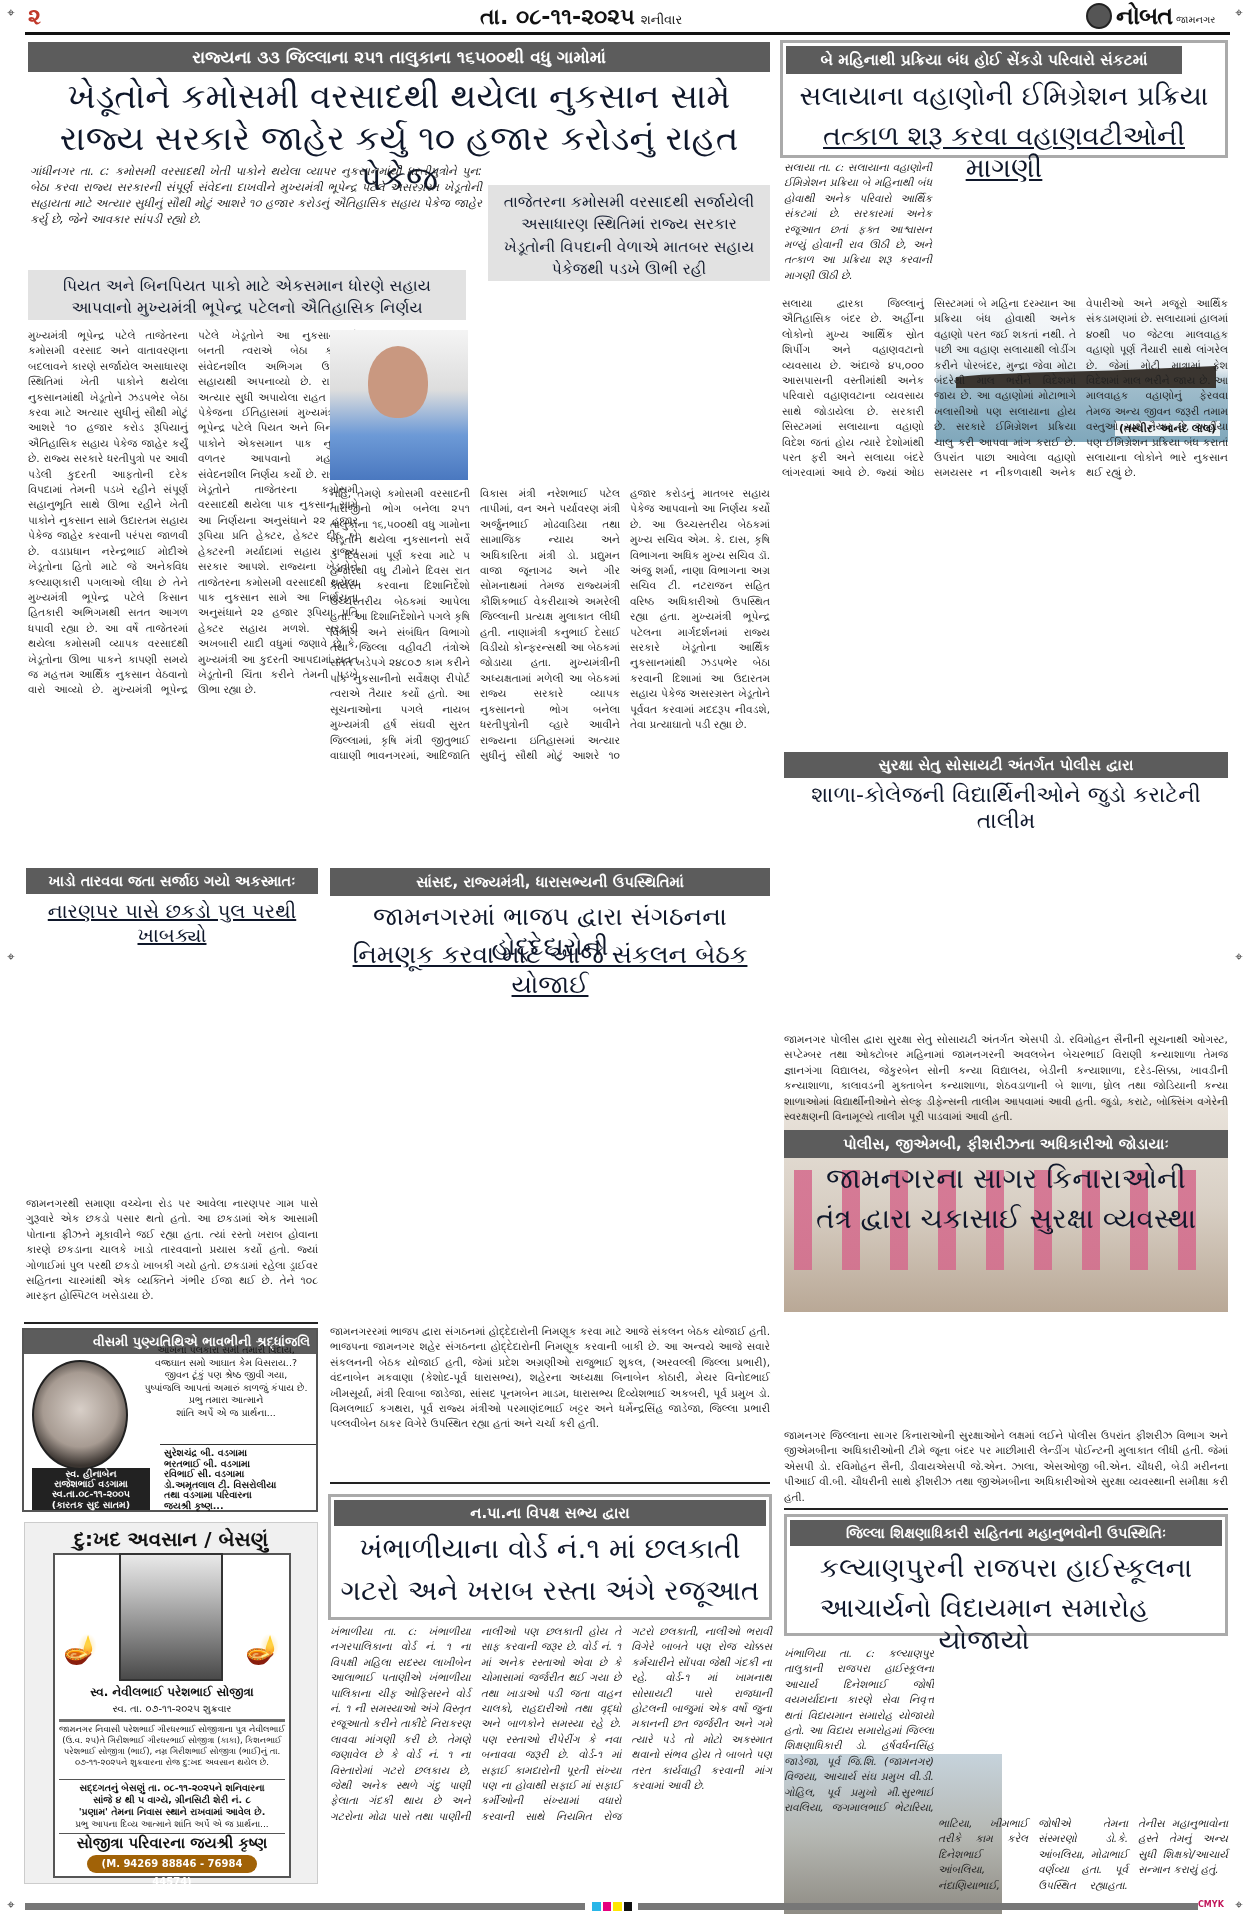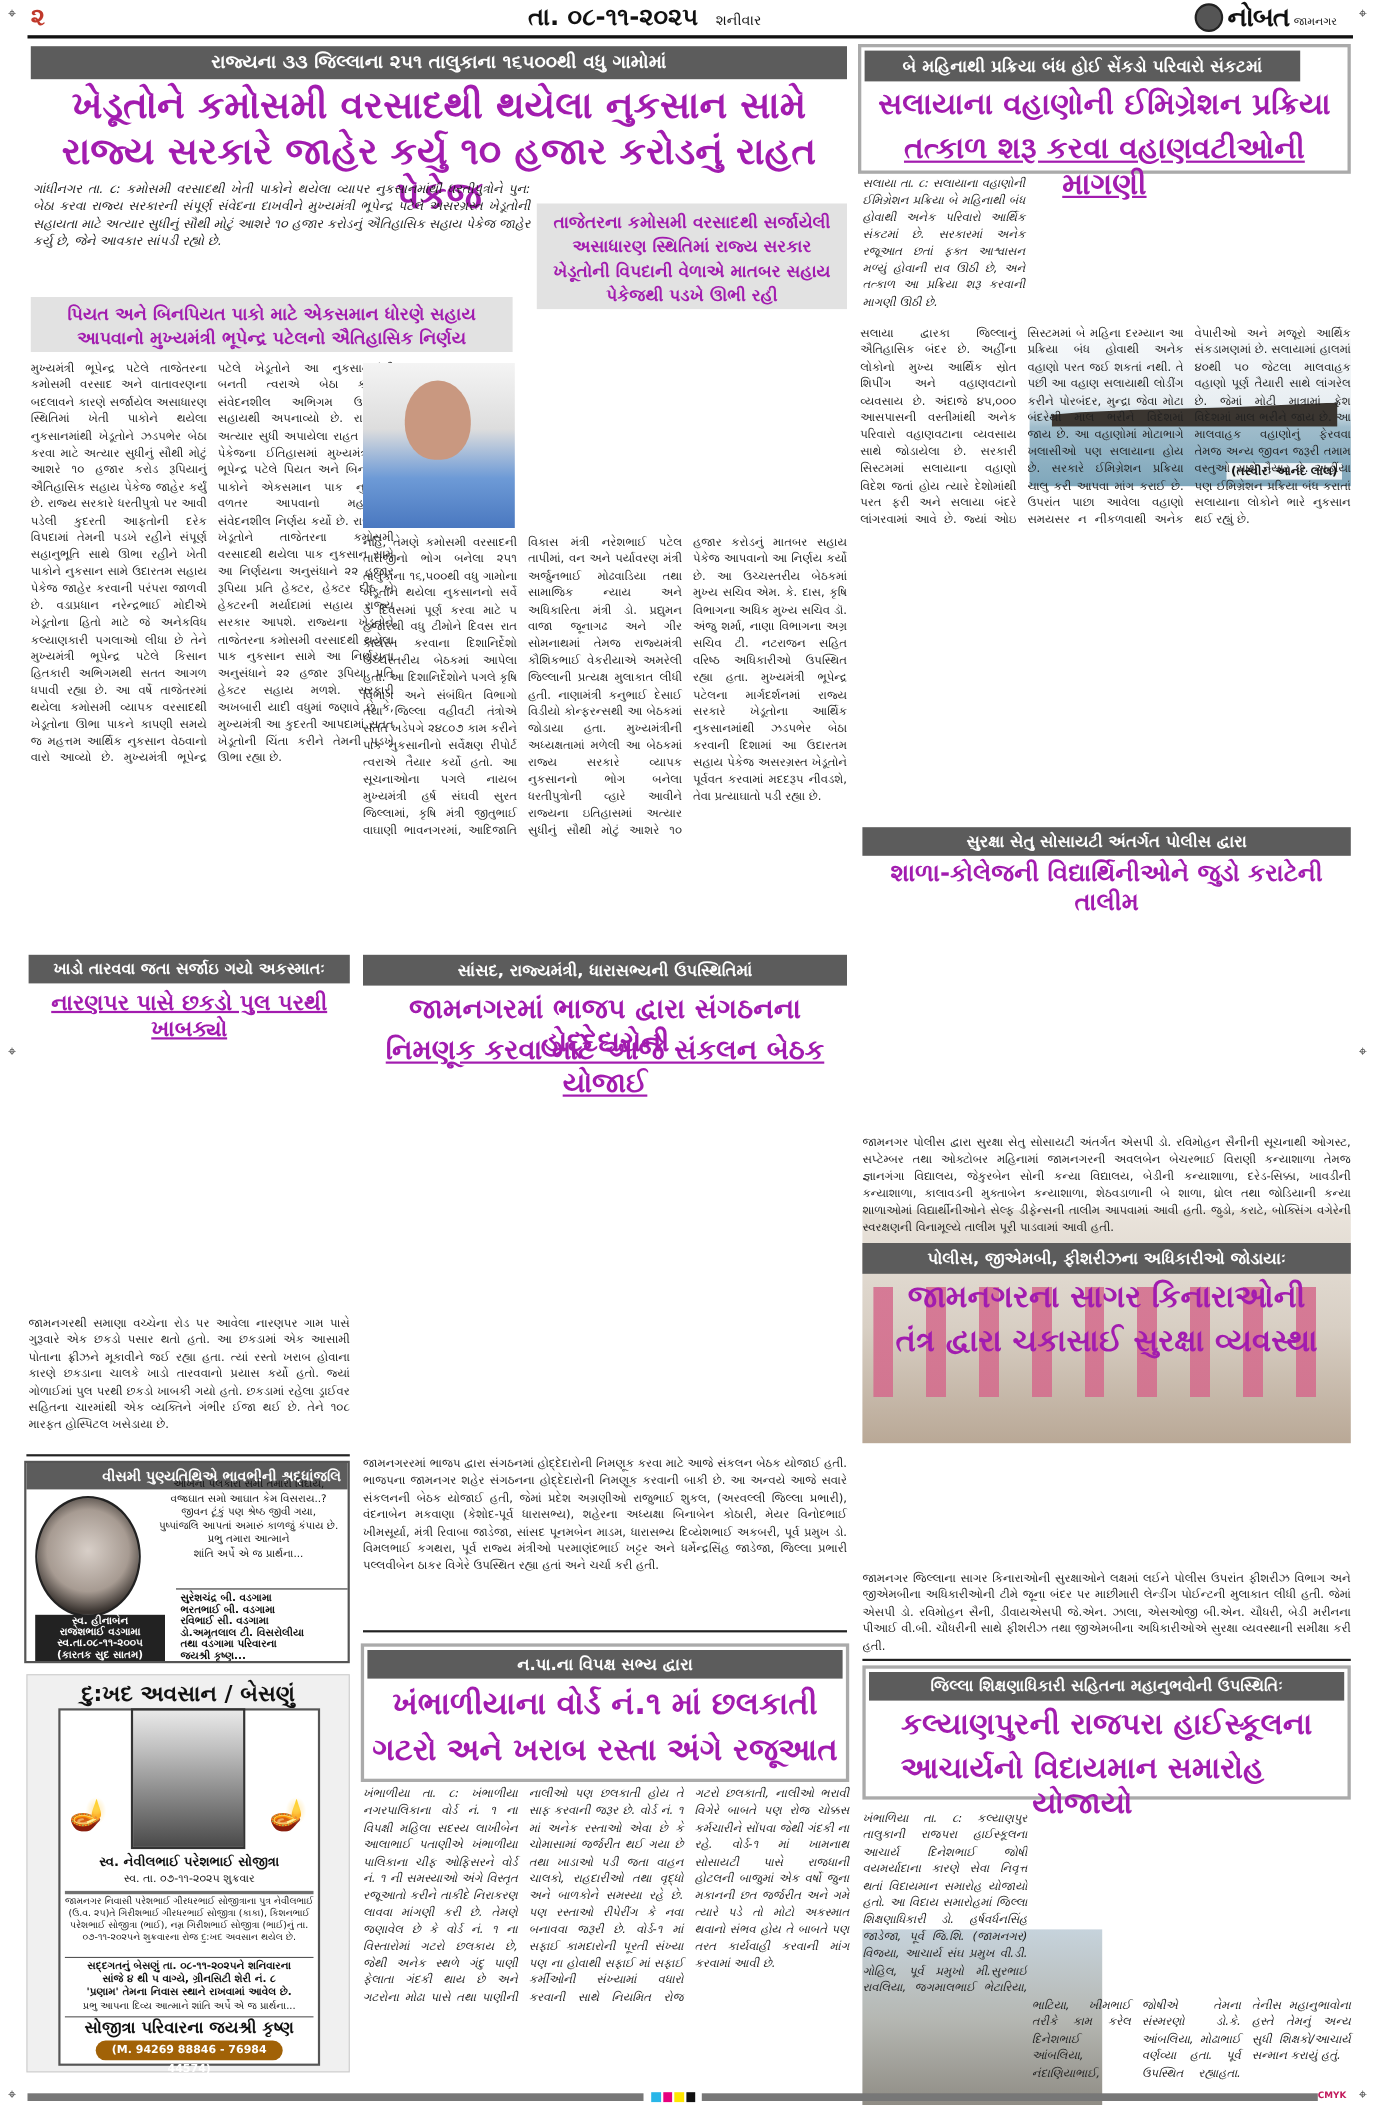--- a/index.html
+++ b/index.html
@@ -2,28 +2,28 @@
 <html><head>
 <meta charset="utf-8">
 <style>
   * { box-sizing: border-box; margin: 0; padding: 0; }
   body { width: 1250px; height: 1914px; background: #fff; font-family: "DejaVu Sans", sans-serif; color: #111; position: relative; overflow: hidden; }
   .abs { position: absolute; }
   .reg { position: absolute; width: 14px; height: 14px; font-size: 13px; color: #444; line-height: 14px; text-align: center; }
   
   .pageno { left: 28px; top: 4px; font-size: 22px; font-weight: bold; color: #c0392b; }
   .dateline { left: 480px; top: 4px; font-size: 22px; font-weight: bold; }
-  .dateline small { font-size: 13px; font-weight: normal; margin-left: 16px; }
+  .dateline small { font-size: 13px; font-weight: normal; margin-left: 6px; }
   .logo { left: 1086px; top: 2px; display: flex; align-items: center; gap: 4px; }
   .logo .emb { width: 26px; height: 26px; border-radius: 50%; background: #555; border: 2px solid #222; }
   .logo .name { font-size: 24px; font-weight: bold; letter-spacing: -1px; }
   .logo .city { font-size: 10px; margin-top: 8px; }
   .rule-top { left: 25px; top: 32px; width: 1205px; height: 3px; background: #111; }
   .kicker { background: #5c5c5c; color: #fff; font-weight: bold; text-align: right; display: flex; align-items: center; justify-content: center; }
-  .hl { font-weight: bold; text-align: center; line-height: 1.18; color: #a21caf; }
+  .hl { font-weight: normal; text-align: center; line-height: 1.18; color: #0f172a; }
   .body { font-size: 10.6px; line-height: 15.4px; text-align: justify; color: #222; }
   .cols2 { column-count: 2; column-gap: 10px; }
   .cols3 { column-count: 3; column-gap: 10px; }
   .photo { background: #888; position: relative; overflow: hidden; }
   .credit { position: absolute; right: 8px; bottom: 6px; background: rgba(255,255,255,0.85); font-size: 11px; font-weight: bold; padding: 1px 4px; }
   .hr { height: 2px; background: #222; }
   .greybox { background: #e2e2e2; }
 </style>
 </head>
 <body>

